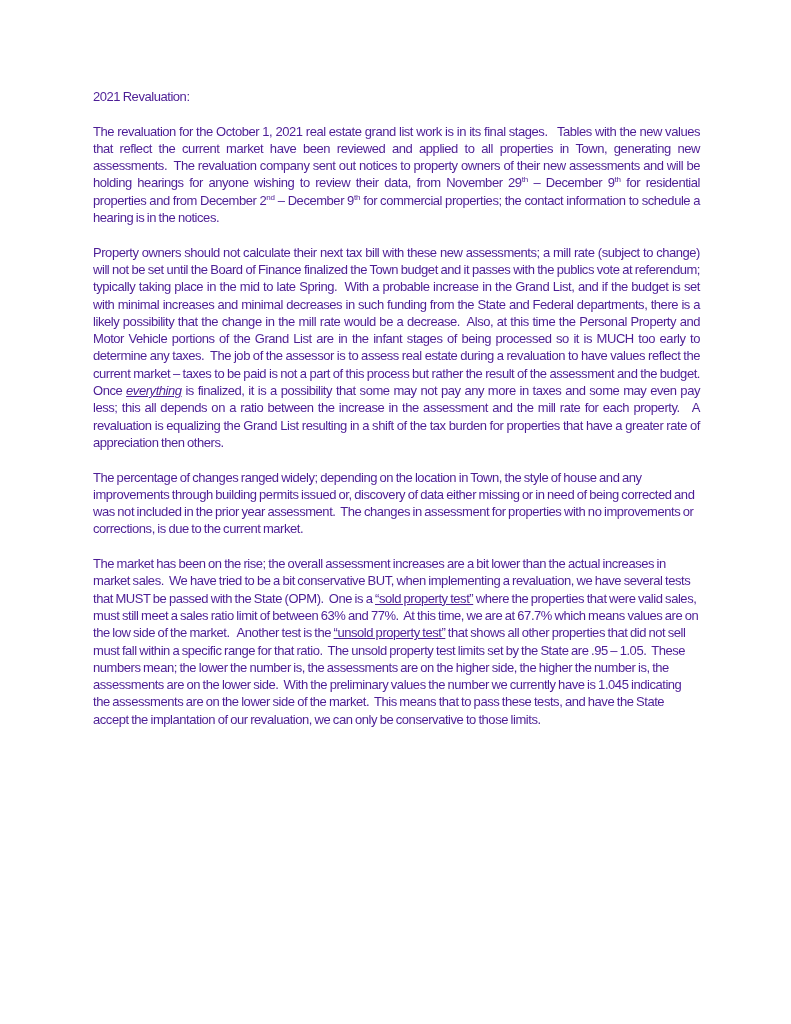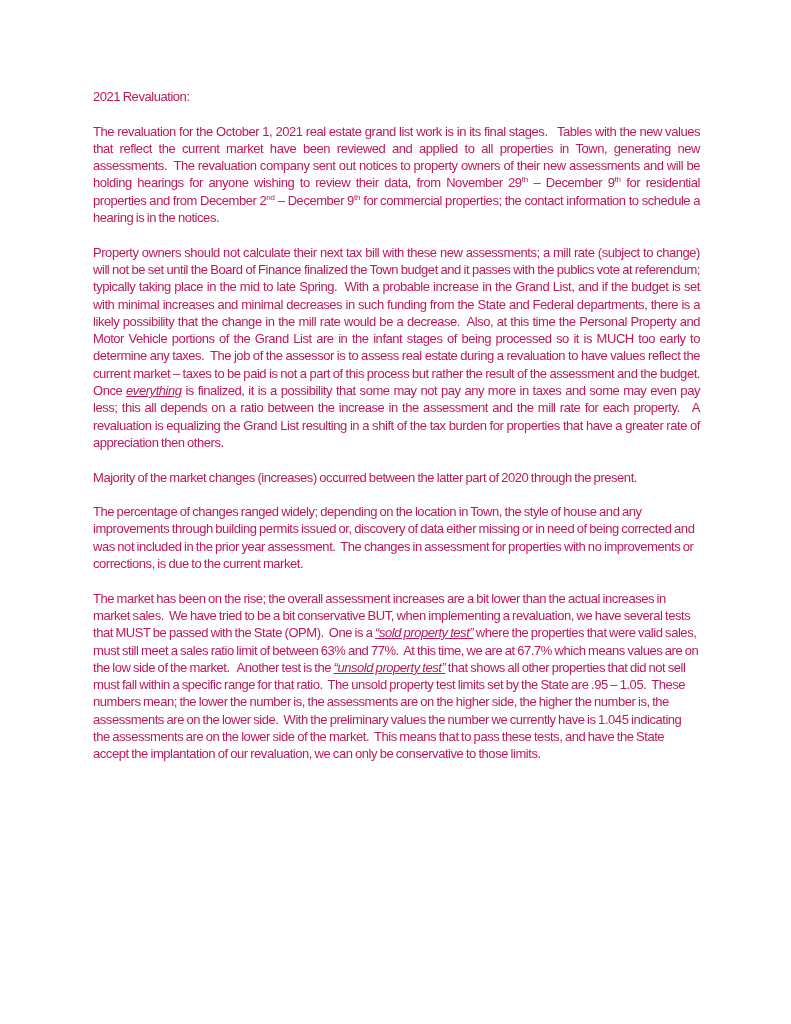--- a/index.html
+++ b/index.html
@@ -7,21 +7,21 @@
     padding: 0;
     background: #ffffff;
   }
   .page {
     width: 791px;
     min-height: 1024px;
     box-sizing: border-box;
     background: #ffffff;
     padding: 88px 91px 60px 93px;
     font-family: "Liberation Sans", sans-serif;
-    color: #be185d;
+    color: #4c1d95;
   }
   .para {
     margin: 0 0 17.3px 0;
     font-size: 13px;
     line-height: 17.3px;
     letter-spacing: -0.45px;
     word-spacing: -0.6px;
     text-align: left;
     white-space: pre-wrap;
   }
@@ -33,29 +33,27 @@
     font-size: 8px;
     line-height: 0;
     vertical-align: super;
     letter-spacing: -0.2px;
   }
   .run-underline {
     text-decoration: underline;
     font-style: italic;
   }
   .run-italic-underline {
-    font-style: italic;
     text-decoration: underline;
   }
 </style>
 </head>
 <body>
 
 <div class="page">
   <p class="para">2021 Revaluation:</p>
   <div id="paragraphs">
       <p class="para justify"><span>The revaluation for the October 1, 2021 real estate grand list work is in its final stages.   Tables with the new values that reflect the current market have been reviewed and applied to all properties in Town, generating new assessments.  The revaluation company sent out notices to property owners of their new assessments and will be holding hearings for anyone wishing to review their data, from November 29</span><sup>th</sup><span> – December 9</span><sup>th</sup><span> for residential properties and from December 2</span><sup>nd</sup><span> – December 9</span><sup>th</sup><span> for commercial properties; the contact information to schedule a hearing is in the notices.</span></p>
       <p class="para justify"><span>Property owners should not calculate their next tax bill with these new assessments; a mill rate (subject to change) will not be set until the Board of Finance finalized the Town budget and it passes with the publics vote at referendum; typically taking place in the mid to late Spring.  With a probable increase in the Grand List, and if the budget is set with minimal increases and minimal decreases in such funding from the State and Federal departments, there is a likely possibility that the change in the mill rate would be a decrease.  Also, at this time the Personal Property and Motor Vehicle portions of the Grand List are in the infant stages of being processed so it is MUCH too early to determine any taxes.  The job of the assessor is to assess real estate during a revaluation to have values reflect the current market – taxes to be paid is not a part of this process but rather the result of the assessment and the budget.  Once </span><span class="run-underline">everything</span><span> is finalized, it is a possibility that some may not pay any more in taxes and some may even pay less; this all depends on a ratio between the increase in the assessment and the mill rate for each property.   A revaluation is equalizing the Grand List resulting in a shift of the tax burden for properties that have a greater rate of appreciation then others.</span></p>
-      <p class="para"><span>Majority of the market changes (increases) occurred between the latter part of 2020 through the present.</span></p>
       <p class="para"><span>The percentage of changes ranged widely; depending on the location in Town, the style of house and any improvements through building permits issued or, discovery of data either missing or in need of being corrected and was not included in the prior year assessment.  The changes in assessment for properties with no improvements or corrections, is due to the current market.</span></p>
       <p class="para"><span>The market has been on the rise; the overall assessment increases are a bit lower than the actual increases in market sales.  We have tried to be a bit conservative BUT, when implementing a revaluation, we have several tests that MUST be passed with the State (OPM).  One is a </span><span class="run-italic-underline">“sold property test”</span><span> where the properties that were valid sales, must still meet a sales ratio limit of between 63% and 77%.  At this time, we are at 67.7% which means values are on the low side of the market.   Another test is the </span><span class="run-italic-underline">“unsold property test”</span><span> that shows all other properties that did not sell must fall within a specific range for that ratio.  The unsold property test limits set by the State are .95 – 1.05.  These numbers mean; the lower the number is, the assessments are on the higher side, the higher the number is, the assessments are on the lower side.  With the preliminary values the number we currently have is 1.045 indicating the assessments are on the lower side of the market.  This means that to pass these tests, and have the State accept the implantation of our revaluation, we can only be conservative to those limits.</span></p>
     </div>
 </div>
 
 </body></html>

